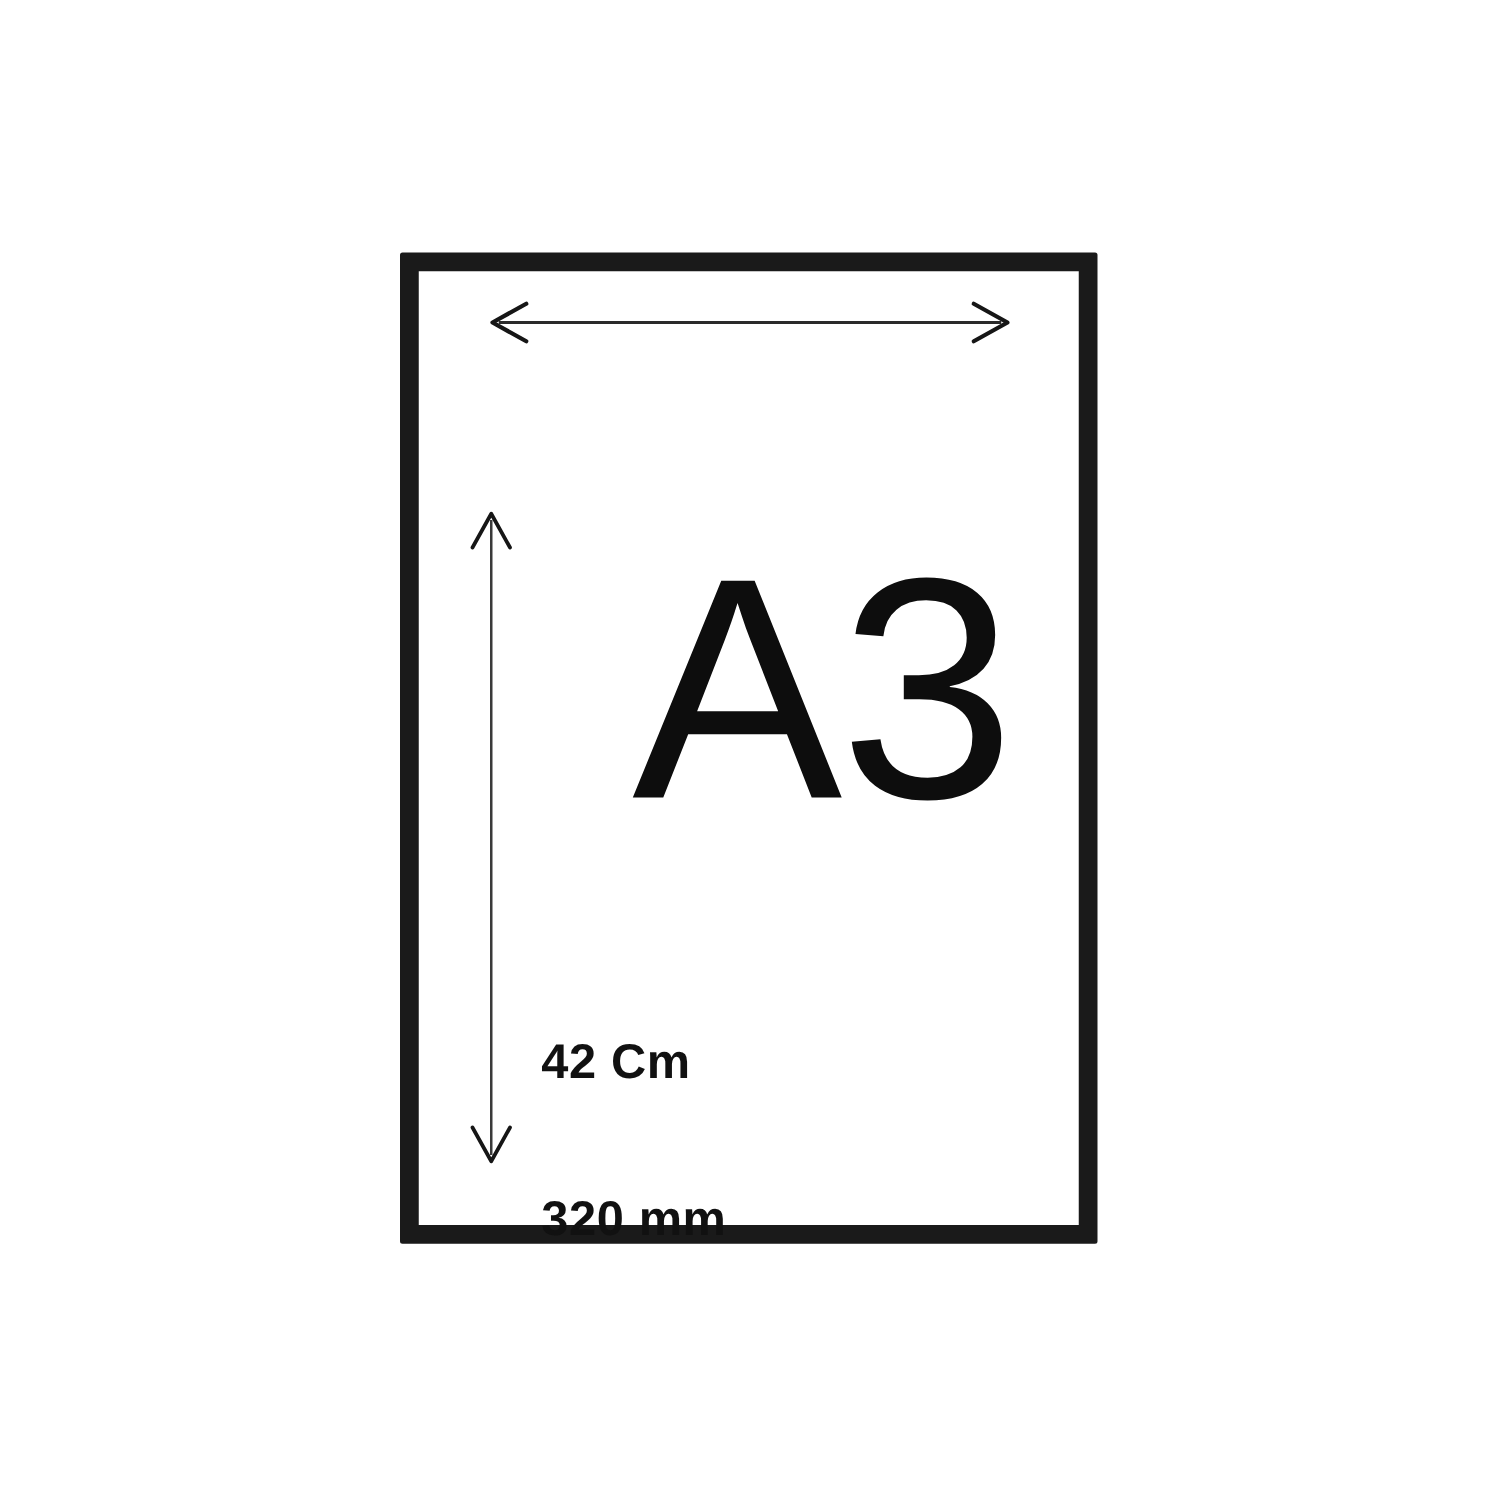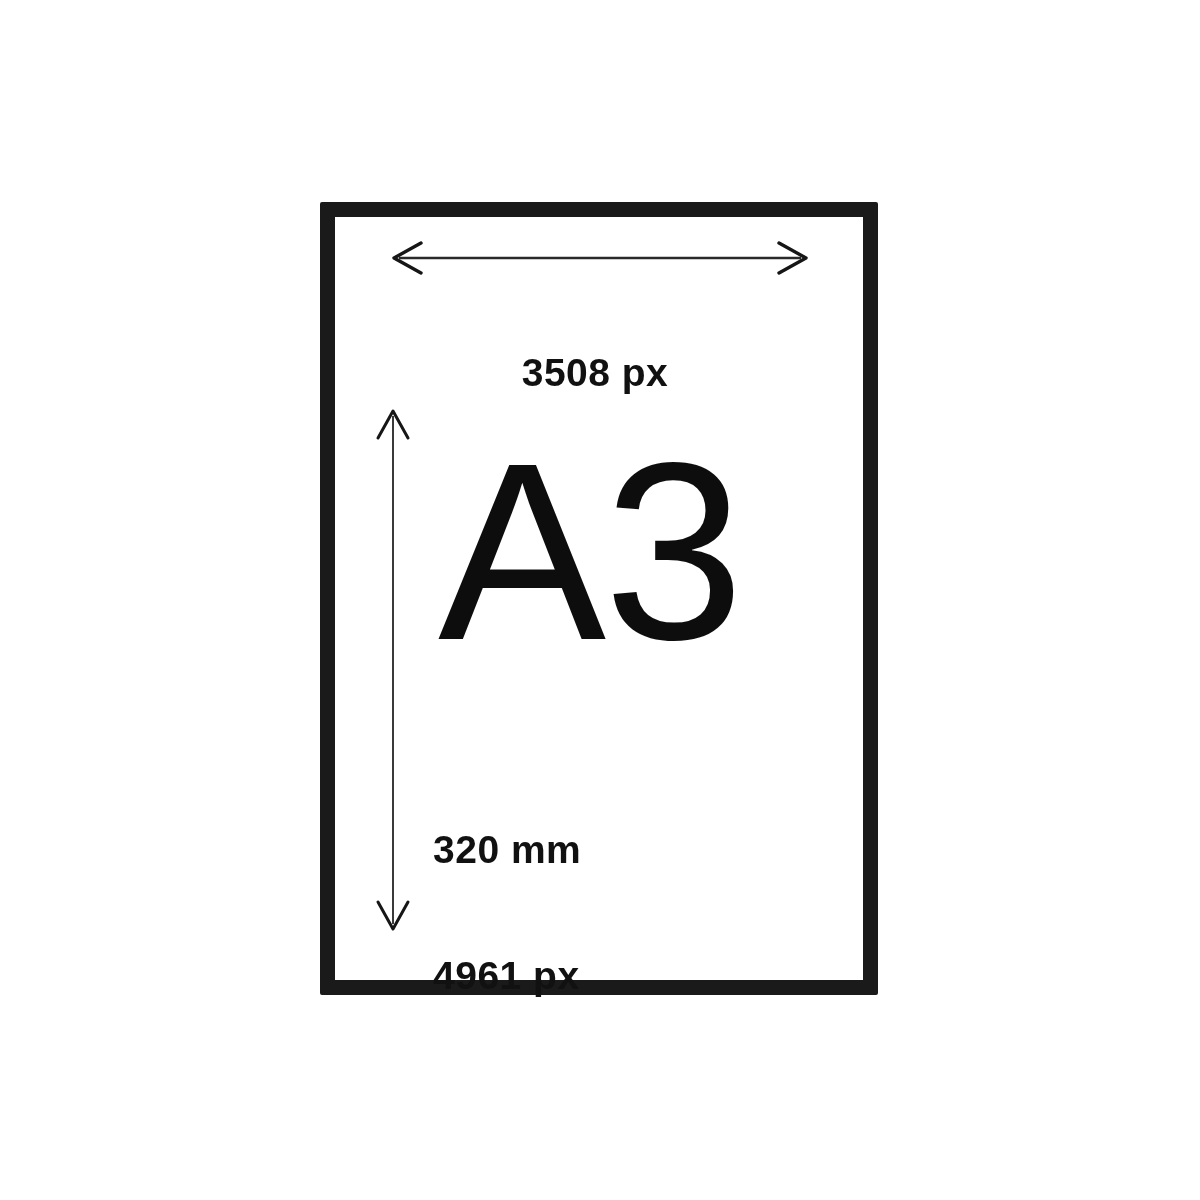--- a/index.html
+++ b/index.html
@@ -64,21 +64,21 @@
     text-align: left;
   }
   .size-label-box {
     position: absolute;
     left: 438px;
     top: 426px;
     width: 372px;
     height: 252px;
     display: flex;
     align-items: center;
-    justify-content: flex-start;
+    justify-content: flex-end;
   }
   .size-label {
     font-size: 252px;
     font-weight: 400;
     line-height: 1;
     color: #0d0d0d;
     letter-spacing: -2px;
   }
 </style>
 </head>
@@ -88,31 +88,30 @@
 
   <div class="paper-frame"></div>
 
   <svg class="h-arrow" viewBox="0 0 430 36" xmlns="http://www.w3.org/2000/svg">
     <line x1="14" y1="18" x2="416" y2="18" stroke="#2a2a2a" stroke-width="2.4"></line>
     <polyline points="36,3 9,18 36,33" fill="none" stroke="#161616" stroke-width="3.4" stroke-linecap="round" stroke-linejoin="round"></polyline>
     <polyline points="394,3 421,18 394,33" fill="none" stroke="#161616" stroke-width="3.4" stroke-linecap="round" stroke-linejoin="round"></polyline>
   </svg>
 
   <div class="dim-label width-label">
-    <div>3508 px</div>
   </div>
 
   <svg class="v-arrow" viewBox="0 0 36 536" xmlns="http://www.w3.org/2000/svg">
     <line x1="18" y1="14" x2="18" y2="522" stroke="#3a3a3a" stroke-width="2"></line>
     <polyline points="3,36 18,9 33,36" fill="none" stroke="#161616" stroke-width="3" stroke-linecap="round" stroke-linejoin="round"></polyline>
     <polyline points="3,500 18,527 33,500" fill="none" stroke="#161616" stroke-width="3" stroke-linecap="round" stroke-linejoin="round"></polyline>
   </svg>
 
   <div class="size-label-box">
     <span class="size-label">A3</span>
   </div>
 
   <div class="dim-label height-label">
+    <div>42 Cm</div>
     <div>320 mm</div>
-    <div>4961 px</div>
   </div>
 
 </div>
 
 </body></html>

